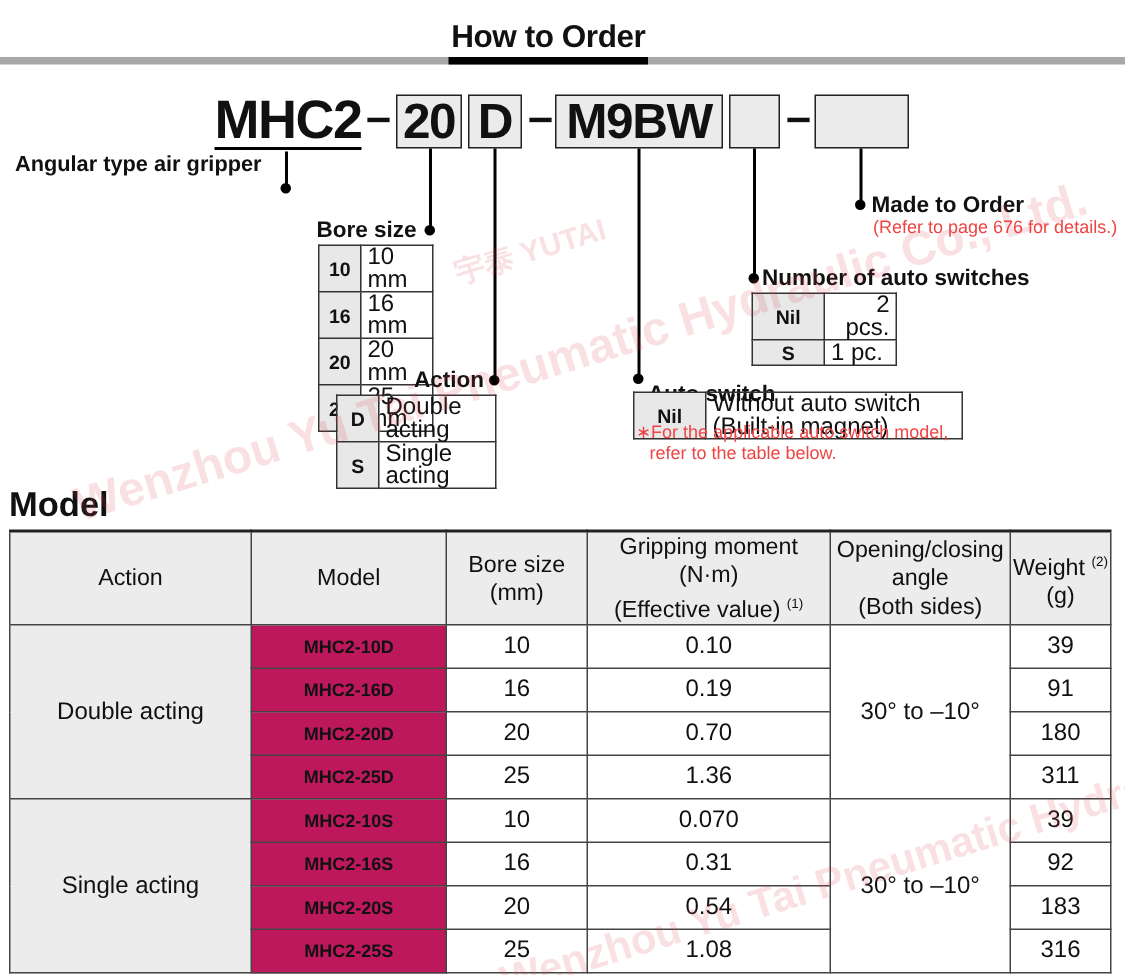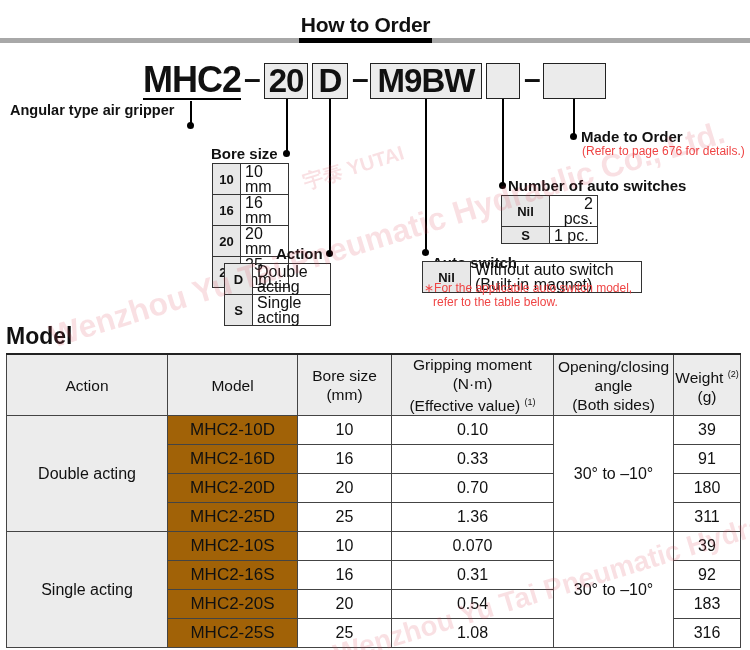--- a/index.html
+++ b/index.html
@@ -31,21 +31,21 @@
   table.opt td.k { background: #e8e8e8; font-weight: bold; text-align: center; font-size: 13px; }
 
   
   .model-title { left: 6px; top: 323px; font-size: 23px; font-weight: bold; }
   table.model { position: absolute; left: 6px; top: 353px; width: 735px; border-collapse: collapse; }
   table.model { border-top: 2px solid #222; }
   table.model th, table.model td { border: 1px solid #444; text-align: center; font-size: 16px; }
   table.model th { background: #ececec; font-weight: normal; height: 58px; line-height: 19px; font-size: 15.5px; }
   table.model td { height: 29px; }
   table.model td.act { background: #ececec; }
-  table.model td.mdl { background: #a16207; font-weight: normal; font-size: 17px; }
+  table.model td.mdl { background: #be185d; font-weight: bold; font-size: 12px; }
   table.model td.angle { background: #fff; }
   sup { font-size: 9px; vertical-align: super; }
 
   
   .wm { color: rgba(220,60,80,0.16); font-weight: bold; font-size: 32px; white-space: nowrap; transform: rotate(-17deg); transform-origin: left top; pointer-events: none; }
 </style>
 </head>
 <body>
 
 <div class="abs hdr-title">How to Order</div>
@@ -158,21 +158,21 @@
       <td class="act" rowspan="4">Double acting</td>
       <td class="mdl">MHC2-10D</td>
       <td>10</td>
       <td>0.10</td>
       <td class="angle" rowspan="4">30° to –10°</td>
       <td>39</td>
     </tr>
     <tr>
       <td class="mdl">MHC2-16D</td>
       <td>16</td>
-      <td>0.33</td>
+      <td>0.19</td>
       <td>91</td>
     </tr>
     <tr>
       <td class="mdl">MHC2-20D</td>
       <td>20</td>
       <td>0.70</td>
       <td>180</td>
     </tr>
     <tr>
       <td class="mdl">MHC2-25D</td>

